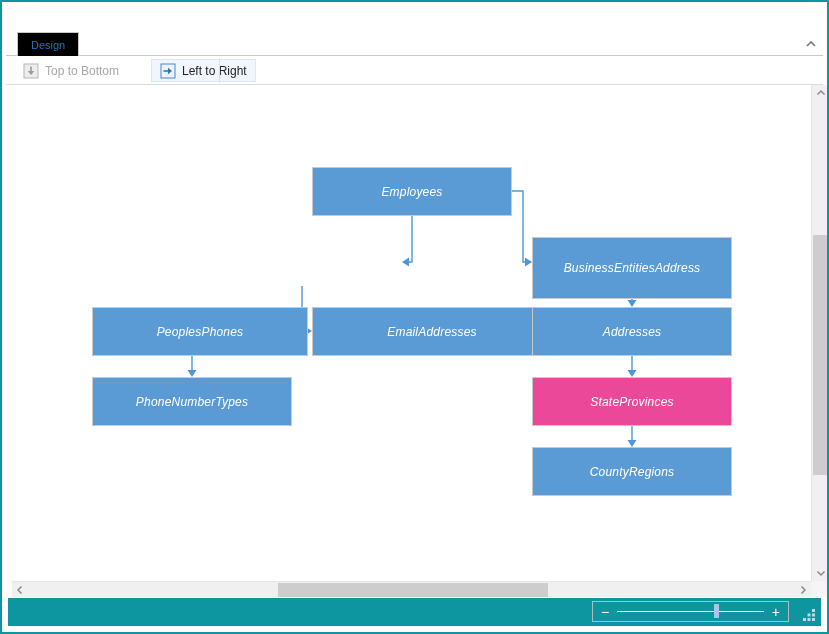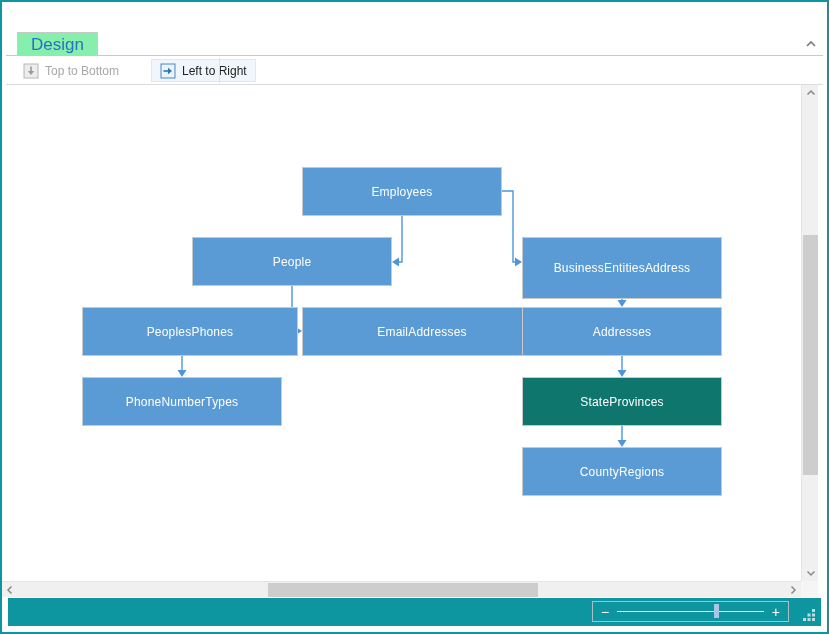--- a/index.html
+++ b/index.html
@@ -12,37 +12,37 @@
   .app-icon { position:absolute; left:8px; top:6px; width:18px; height:18px; }
   .title { position:absolute; left:32px; top:7px; font-size:14px; color:#333; white-space:nowrap; }
   .max-btn { position:absolute; left:760px; top:11px; width:18px; height:14px; cursor:pointer; }
   .max-glyph { position:absolute; left:2px; top:1px; width:13px; height:10px; border:2px solid #1d1d1d; background:#fdfdfd; }
   .close-btn { position:absolute; left:781px; top:6px; width:46px; height:23px; background:#c9504d; color:#fff;
                display:flex; align-items:center; justify-content:center; cursor:pointer; }
   .close-x { font-size:12px; font-weight:bold; line-height:1; }
 
   
   .tabstrip { position:absolute; top:32px; left:6px; right:6px; height:24px; border-bottom:1px solid #c9c9c9; background:#fff; }
-  .tab { position:absolute; left:11px; top:0; height:24px; padding:0 13px; background:#86efac;
+  .tab { position:absolute; left:11px; top:0; height:24px; padding:0 13px; background:#000000;
          border:1px solid #c9c9c9; border-bottom:none; display:flex; align-items:center;
-         font-size:17px; color:#2274c5; cursor:pointer; z-index:2; margin-bottom:-1px; box-shadow:0 1px 0 #fff; }
+         font-size:11px; color:#2274c5; cursor:pointer; z-index:2; margin-bottom:-1px; box-shadow:0 1px 0 #fff; }
   .collapse { position:absolute; right:4px; top:5px; width:16px; height:14px; cursor:pointer; }
 
   
   .toolbar { position:absolute; top:56px; left:6px; right:6px; height:29px; background:#fff; border-bottom:1px solid #dcdcdc; }
   .tb { position:absolute; top:3px; height:23px; display:flex; align-items:center; gap:6px; border:1px solid transparent;
         background:transparent; font-family:"Liberation Sans", sans-serif; font-size:12px; padding:0 8px; cursor:pointer; }
   .tb .lbl { white-space:nowrap; }
   .tb.disabled { left:8px; color:#a8a8a8; cursor:default; }
   .tb.selected { left:112px; color:#222; background:#f0f6fc; border-color:#dbe8f5;margin-left:33px; }
   .tbicon { width:16px; height:16px; display:inline-block; }
   .tb-sep { position:absolute; left:213px; top:2px; width:1px; height:25px; background:#e0e0e0; }
 
   
-  .panel { position:absolute; top:85px; left:2px; width:816px; height:512px; background:#fff; }
+  .panel { position:absolute; top:85px; left:12px; width:816px; height:512px; background:#fff;font-style:italic; }
   .canvas { position:absolute; left:0; top:0; width:799px; height:496px; background:#fff; overflow:hidden; }
   .edge-layer { position:absolute; left:0; top:0; }
   .node { position:absolute; display:flex; align-items:center; justify-content:center;
           font-size:12px; letter-spacing:.2px; cursor:pointer; }
 
   
   .vscroll { position:absolute; right:0; top:0; width:17px; height:496px; background:#f0f0f0; border-left:1px solid #e4e4e4; }
   .vthumb { position:absolute; left:1px; width:15px; background:#cdcdcd; cursor:pointer; }
   .varrow { position:absolute; left:0; width:17px; height:16px; display:flex; align-items:center; justify-content:center; cursor:pointer; }
   .varrow.bottom { bottom:0; }
@@ -119,27 +119,26 @@
           <polyline points="180,271 180,286" fill="none" stroke="#4d96da" stroke-width="1.4"></polyline>
           <polygon points="180,292 175.5,285 184.5,285" fill="#4d96da"></polygon>
           <polyline points="620,201 620,216" fill="none" stroke="#4d96da" stroke-width="1.4"></polyline>
           <polygon points="620,222 615.5,215 624.5,215" fill="#4d96da"></polygon>
           <polyline points="620,271 620,286" fill="none" stroke="#4d96da" stroke-width="1.4"></polyline>
           <polygon points="620,292 615.5,285 624.5,285" fill="#4d96da"></polygon>
           <polyline points="620,341 620,356" fill="none" stroke="#4d96da" stroke-width="1.4"></polyline>
           <polygon points="620,362 615.5,355 624.5,355" fill="#4d96da"></polygon>
         </svg>
     <div class="node" style="left: 300px; top: 82px; width: 200px; height: 49px; background: rgb(91, 155, 213); border: 1px solid rgb(201, 201, 201); color: rgb(255, 255, 255);">Employees</div>
-        <div class="node" style="left: 190px; top: 152px; width: 200px; height: 49px; background: rgb(91, 155, 213); border: 1px solid rgb(201, 201, 201); color: rgb(255, 255, 255);">People</div>
         <div class="node" style="left: 520px; top: 152px; width: 200px; height: 62px; background: rgb(91, 155, 213); border: 1px solid rgb(201, 201, 201); color: rgb(255, 255, 255);">BusinessEntitiesAddress</div>
         <div class="node" style="left: 80px; top: 222px; width: 216px; height: 49px; background: rgb(91, 155, 213); border: 1px solid rgb(201, 201, 201); color: rgb(255, 255, 255);">PeoplesPhones</div>
         <div class="node" style="left: 300px; top: 222px; width: 240px; height: 49px; background: rgb(91, 155, 213); border: 1px solid rgb(201, 201, 201); color: rgb(255, 255, 255);">EmailAddresses</div>
         <div class="node" style="left: 520px; top: 222px; width: 200px; height: 49px; background: rgb(91, 155, 213); border: 1px solid rgb(201, 201, 201); color: rgb(255, 255, 255);">Addresses</div>
         <div class="node" style="left: 80px; top: 292px; width: 200px; height: 49px; background: rgb(91, 155, 213); border: 1px solid rgb(201, 201, 201); color: rgb(255, 255, 255);">PhoneNumberTypes</div>
-        <div class="node" style="left: 520px; top: 292px; width: 200px; height: 49px; background: #0f766e; border: 1px solid rgb(201, 201, 201); color: rgb(255, 255, 255);">StateProvinces</div>
+        <div class="node" style="left: 520px; top: 292px; width: 200px; height: 49px; background: #ec4899; border: 1px solid rgb(201, 201, 201); color: rgb(255, 255, 255);">StateProvinces</div>
         <div class="node" style="left: 520px; top: 362px; width: 200px; height: 49px; background: rgb(91, 155, 213); border: 1px solid rgb(201, 201, 201); color: rgb(255, 255, 255);">CountyRegions</div>
       </div>
 
     <div class="vscroll">
       <div class="varrow">
         <svg width="10" height="8" viewBox="0 0 10 8">
             <path d="M1.5 5.5 L5 2 L8.5 5.5" stroke="#8a8a8a" stroke-width="1.5" fill="none"></path>
           </svg>
       </div>
       <div class="vthumb" style="top: 150px; height: 240px;"></div>

